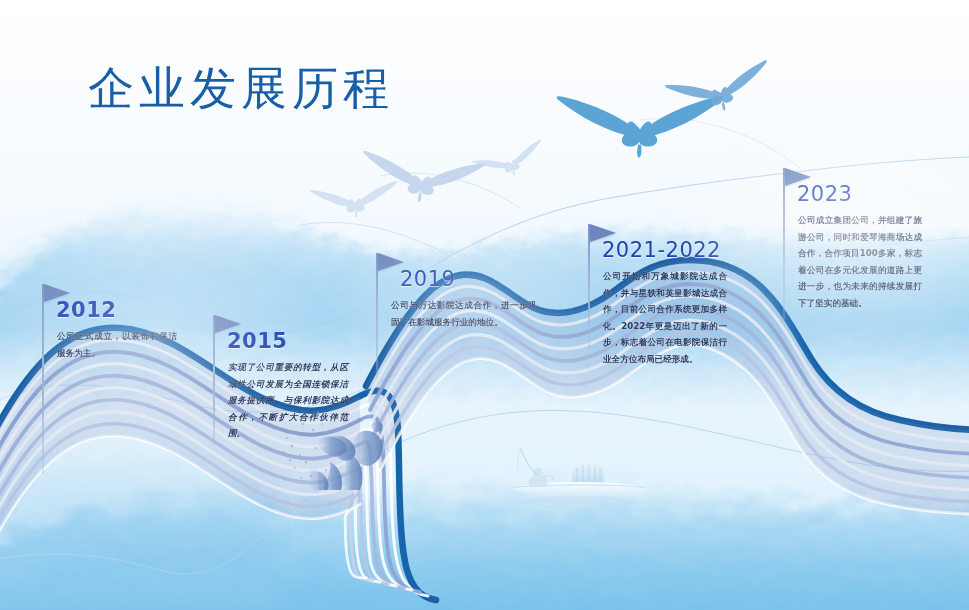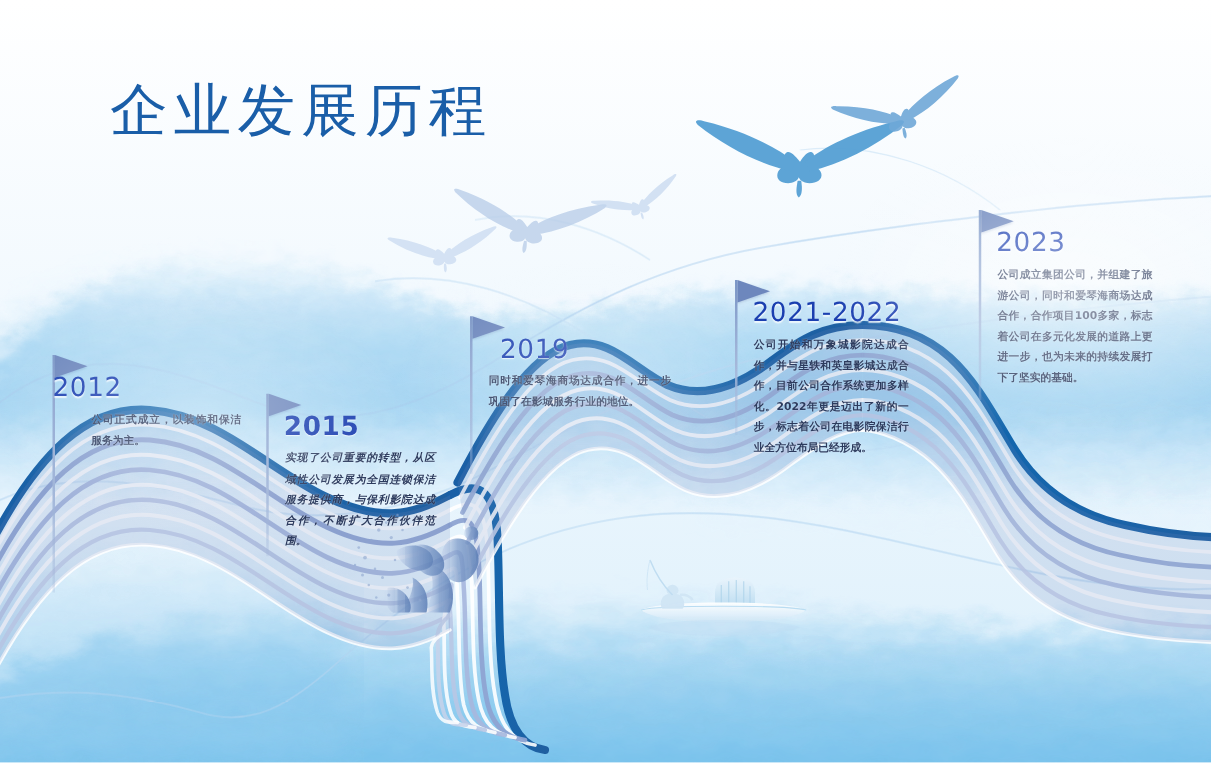--- a/index.html
+++ b/index.html
@@ -404,36 +404,36 @@
                  C632,498 608,496 578,496 C548,496 526,498 518,502 Z" fill="#bcdcf2"></path>
       </g>
     </g>
   </svg>
 
   <div id="title">企业发展历程</div>
 
   <div class="ms" style="left:42px;top:284px;">
     <div class="pole" style="height:190px;"></div>
     <div class="flag"></div>
-    <div class="year" style="left:0;top:14px;">2012</div>
-    <div class="body" style="left:15px;top:44px;width:120px;margin-left:16px;">公司正式成立，以装饰和保洁服务为主。</div>
+    <div class="year" style="left:14px;top:14px;font-weight:bold;">2012</div>
+    <div class="body" style="left:15px;top:44px;width:120px;">公司正式成立，以装饰和保洁服务为主。</div>
   </div>
 
   <div class="ms" style="left:213px;top:315px;">
     <div class="pole" style="height:130px;"></div>
     <div class="flag"></div>
     <div class="year" style="left:14px;top:14px;font-weight:bold;">2015</div>
     <div class="body" style="left:15px;top:44px;width:120px;font-style:italic;">实现了公司重要的转型，从区域性公司发展为全国连锁保洁服务提供商，与保利影院达成合作，不断扩大合作伙伴范围。</div>
   </div>
 
   <div class="ms" style="left:376px;top:253px;">
     <div class="pole" style="height:126px;"></div>
     <div class="flag"></div>
     <div class="year" style="left:24px;top:14px;">2019</div>
-    <div class="body" style="left:15px;top:44px;width:146px;">同时和爱琴海商场达成合作，进一步巩固了在影城服务行业的地位。</div>
+    <div class="body" style="left:15px;top:44px;width:146px;">公司与万达影院达成合作，进一步巩固了在影城服务行业的地位。</div>
   </div>
 
   <div class="ms" style="left:588px;top:224px;">
     <div class="pole" style="height:124px;"></div>
     <div class="flag"></div>
     <div class="year" style="left:14px;top:14px;">2021-2022</div>
     <div class="body" style="left:15px;top:44px;width:124px;">公司开始和万象城影院达成合作，并与星轶和英皇影城达成合作，目前公司合作系统更加多样化。2022年更是迈出了新的一步，标志着公司在电影院保洁行业全方位布局已经形成。</div>
   </div>
 
   <div class="ms" style="left:783px;top:168px;">

